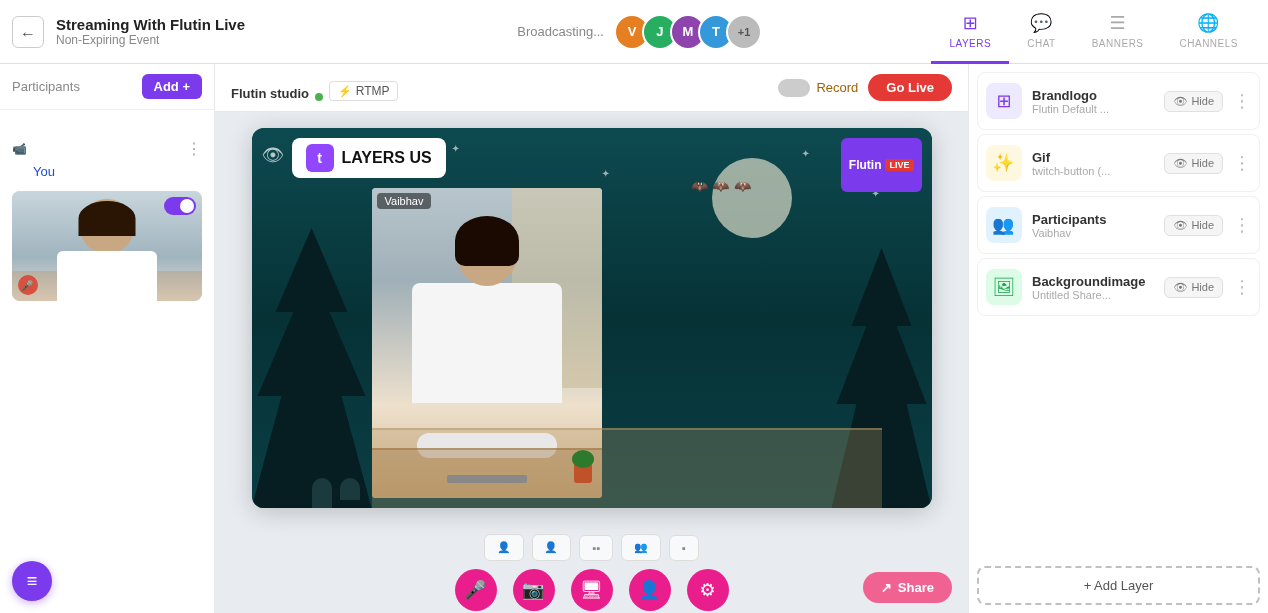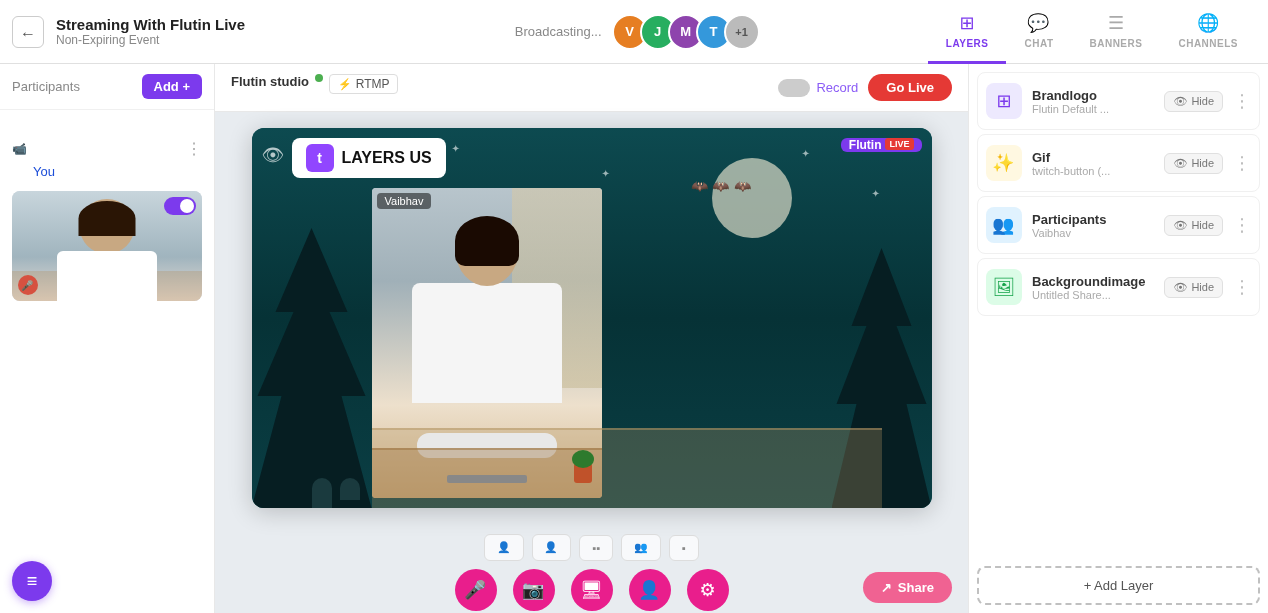--- a/index.html
+++ b/index.html
@@ -31,21 +31,21 @@
     .header-center { flex: 2; display: flex; align-items: center; justify-content: center; gap: 4px; }
     .broadcasting-label { font-size: 13px; color: #888; margin-right: 6px; }
     .avatar-stack { display: flex; align-items: center; }
     .avatar { width: 36px; height: 36px; border-radius: 50%; border: 2px solid #fff; margin-left: -8px; display: flex; align-items: center; justify-content: center; font-size: 13px; font-weight: 700; color: #fff; }
     .avatar-more { background: #bbb; color: #555; font-size: 11px; }
     .header-nav { display: flex; align-items: center; gap: 0; }
     .nav-tab { display: flex; flex-direction: column; align-items: center; justify-content: center; padding: 8px 18px; cursor: pointer; border-bottom: 3px solid transparent; gap: 4px; height: 64px; }
     .nav-tab.active { border-bottom: 3px solid #7c3aed; }
     .nav-tab .nav-icon { font-size: 18px; color: #7c3aed; }
     .nav-tab:not(.active) .nav-icon { color: #aaa; }
-    .nav-tab .nav-label { font-size: 10px; font-weight: 700; color: #7c3aed; text-transform: uppercase; letter-spacing: 0.5px; }
+    .nav-tab .nav-label { font-size: 10px; font-weight: 400; color: #7c3aed; text-transform: uppercase; letter-spacing: 0.5px; }
     .nav-tab:not(.active) .nav-label { color: #aaa; }
 
     
     .main-content {
       display: flex;
       flex: 1;
       overflow: hidden;
     }
 
     
@@ -155,31 +155,31 @@
     .canvas-area {
       flex: 1;
       background: #e8ecf0;
       display: flex;
       flex-direction: column;
       padding: 0;
       overflow: hidden;
     }
     .studio-bar {
       display: flex;
-      align-items: flex-start;
+      align-items: flex-end;
       padding: 10px 16px;
       background: #fff;
       border-bottom: 1px solid #e8e8e8;
       gap: 2px;
     }
     .studio-name { font-size: 13px; font-weight: 600; color: #333; }
     .studio-dot { width: 8px; height: 8px; border-radius: 50%; background: #4caf50; display: inline-block; margin: 0 4px; }
     .rtmp-badge { display: flex; align-items: center; gap: 4px; font-size: 12px; color: #555; border: 1px solid #ddd; border-radius: 4px; padding: 2px 8px; }
     .record-area { margin-left: auto; display: flex; align-items: center; gap: 10px; }
-    .record-toggle { display: flex; align-items: center; gap: 6px; font-size: 13px; color: #8b5cf6; }
+    .record-toggle { display: flex; align-items: center; gap: 6px; font-size: 13px; color: #a16207; }
     .record-switch { width: 32px; height: 18px; background: #ccc; border-radius: 9px; }
     .go-live-btn { background: #e53935; color: #fff; border: none; border-radius: 20px; padding: 6px 18px; font-size: 13px; font-weight: 600; cursor: pointer; }
 
     .video-stage {
       flex: 1;
       display: flex;
       align-items: center;
       justify-content: center;
       padding: 16px;
     }
@@ -264,25 +264,25 @@
     }
 
     
     .flutin-badge {
       position: absolute;
       top: 10px;
       right: 10px;
       background: #7c3aed;
       color: #fff;
       border-radius: 6px;
-      padding: 0 8px;
+      padding: 20px 8px;
       font-size: 12px;
       font-weight: 700;
       display: flex;
-      align-items: flex-start;
+      align-items: center;
       gap: 4px;
     }
     .live-badge {
       background: #e53935;
       color: #fff;
       font-size: 9px;
       border-radius: 3px;
       padding: 1px 4px;
       font-weight: 700;
     }

